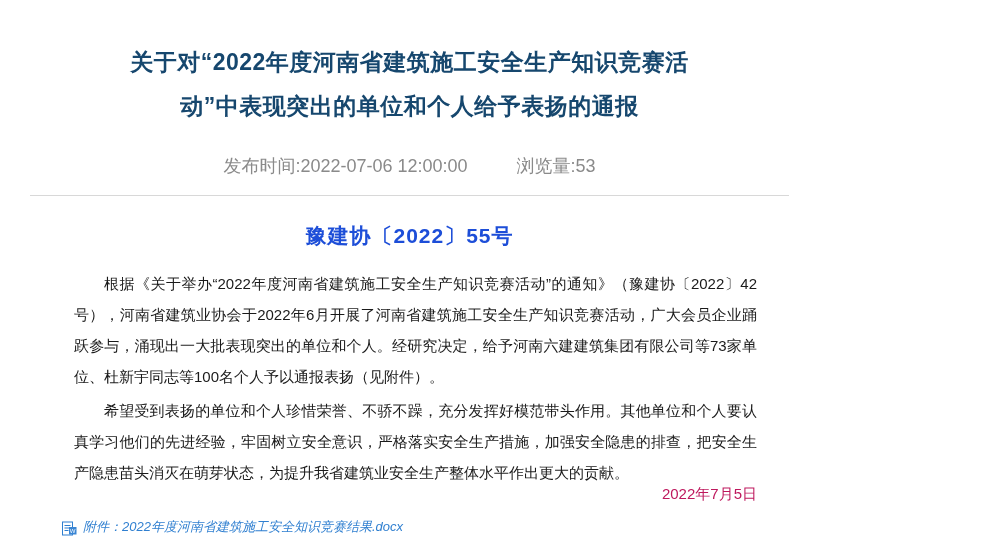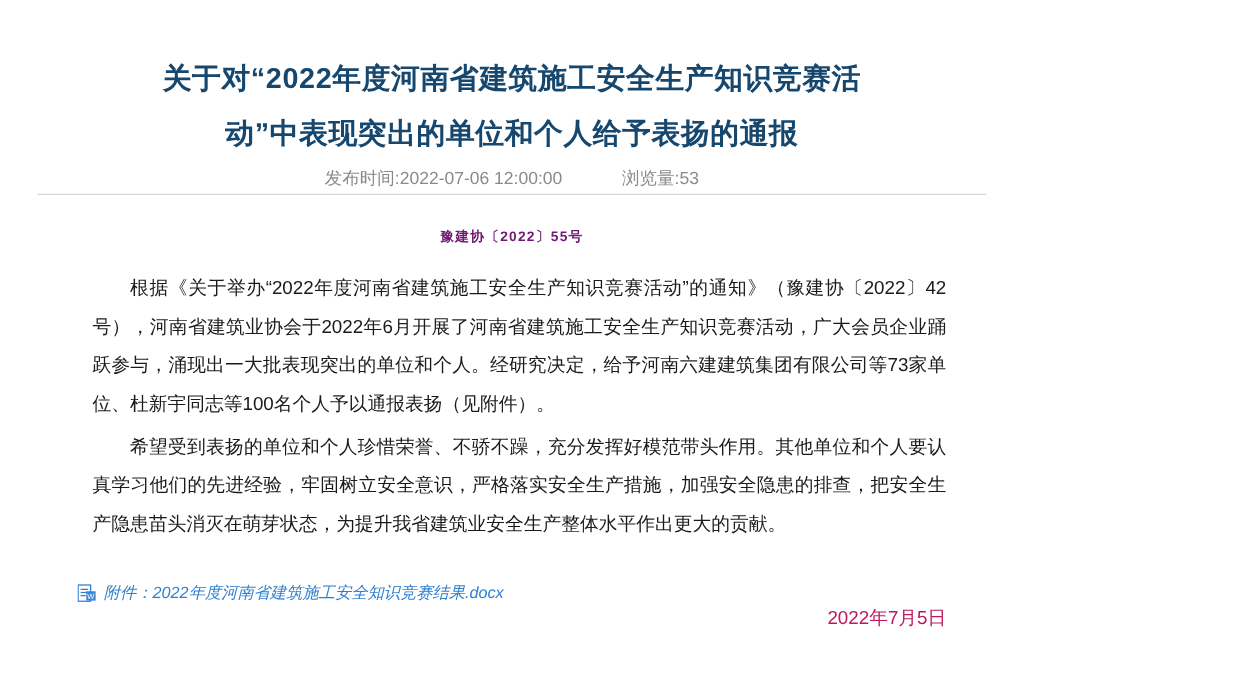--- a/index.html
+++ b/index.html
@@ -25,37 +25,37 @@
     margin: 0;
     padding: 40px 90px 0 90px;
     font-size: 23px;
     line-height: 44px;
     font-weight: bold;
     color: #16476e;
     text-align: center;
     letter-spacing: 0.5px;
   }
   .meta-row {
-    margin-top: 6px;
-    padding-bottom: 3px;
+    margin-top: 26px;
+    padding-bottom: 17px;
     border-bottom: 1px solid #d8d8d8;
     text-align: center;
-    font-size: 14px;
+    font-size: 18px;
     color: #8a8a8a;
   }
   .meta-row .meta-item {
     display: inline-block;
     margin: 0 22px;
   }
   .doc-number {
     margin-top: 26px;
     text-align: center;
-    font-size: 11px;
+    font-size: 21px;
     font-weight: bold;
-    color: #701a75;
+    color: #1d4ed8;
     letter-spacing: 1px;
   }
   .body-wrap {
     margin-top: 18px;
     padding: 0 32px;
     font-size: 15px;
     line-height: 31px;
     color: #1a1a1a;
   }
   .salutation {
@@ -63,21 +63,21 @@
   }
   .para {
     margin: 0 0 3px 12px;
     text-indent: 2em;
     text-align: justify;
   }
   .attachment {
     margin-top: 30px;
     padding: 0 32px;
     display: flex;
-    align-items: center;
+    align-items: flex-end;
     font-size: 13px;
     color: #2f7fd0;
   }
   .attachment .file-icon {
     display: inline-block;
     width: 15px;
     height: 15px;
     margin-right: 6px;
     position: relative;
     flex: 0 0 auto;

